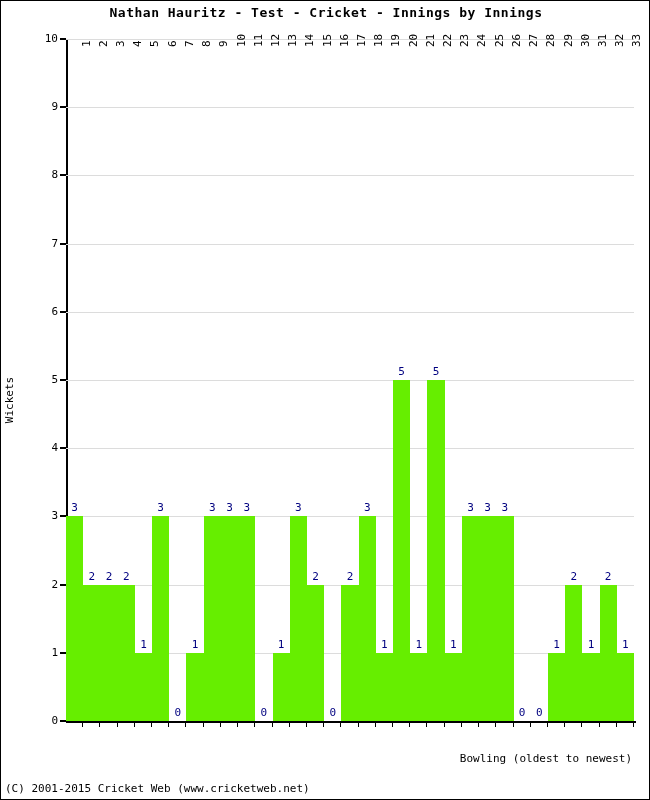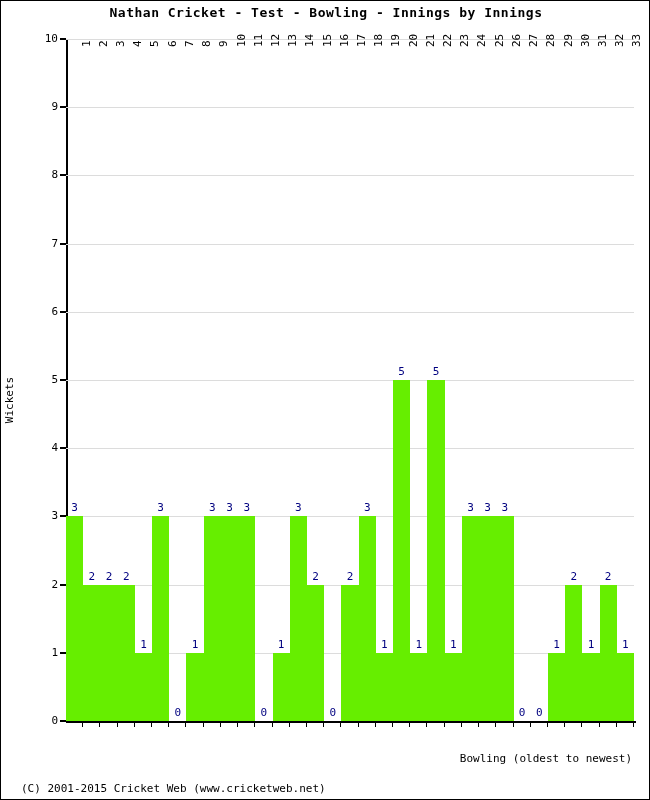--- a/index.html
+++ b/index.html
@@ -140,33 +140,33 @@
     position: absolute;
     top: 100%;
     font-size: 11px;
     color: #000000;
     white-space: nowrap;
     transform-origin: left top;
     transform: rotate(-90deg);
   }
   #footer {
     position: absolute;
-    left: 20px;
+    left: 4px;
     top: 781px;
     font-size: 11px;
     color: #000000;
     white-space: nowrap;
   }
 </style>
 </head>
 <body>
 
 <div id="frame">
 
-  <div id="chart-title">Nathan Cricket - Test - Bowling - Innings by Innings</div>
+  <div id="chart-title">Nathan Hauritz - Test - Cricket - Innings by Innings</div>
 
   <div id="yaxis-title">Wickets</div>
 
   <div id="plot">
     <div id="plot-frame"></div>
     <div id="gridlines">
         <div class="ytick-mark" style="top: 681px;"></div>
         <div class="gridline" style="top: 613.8px;"></div>
         <div class="ytick-mark" style="top: 612.8px;"></div>
         <div class="gridline" style="top: 545.6px;"></div>

